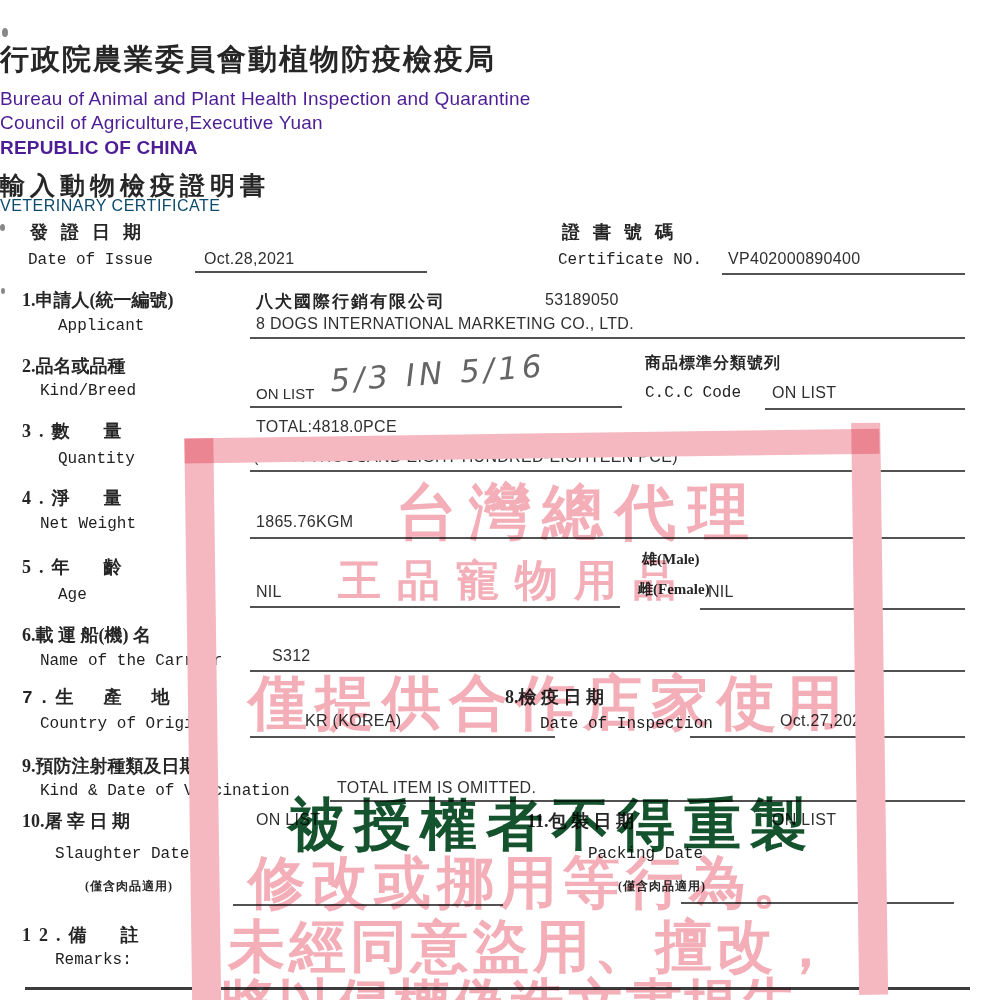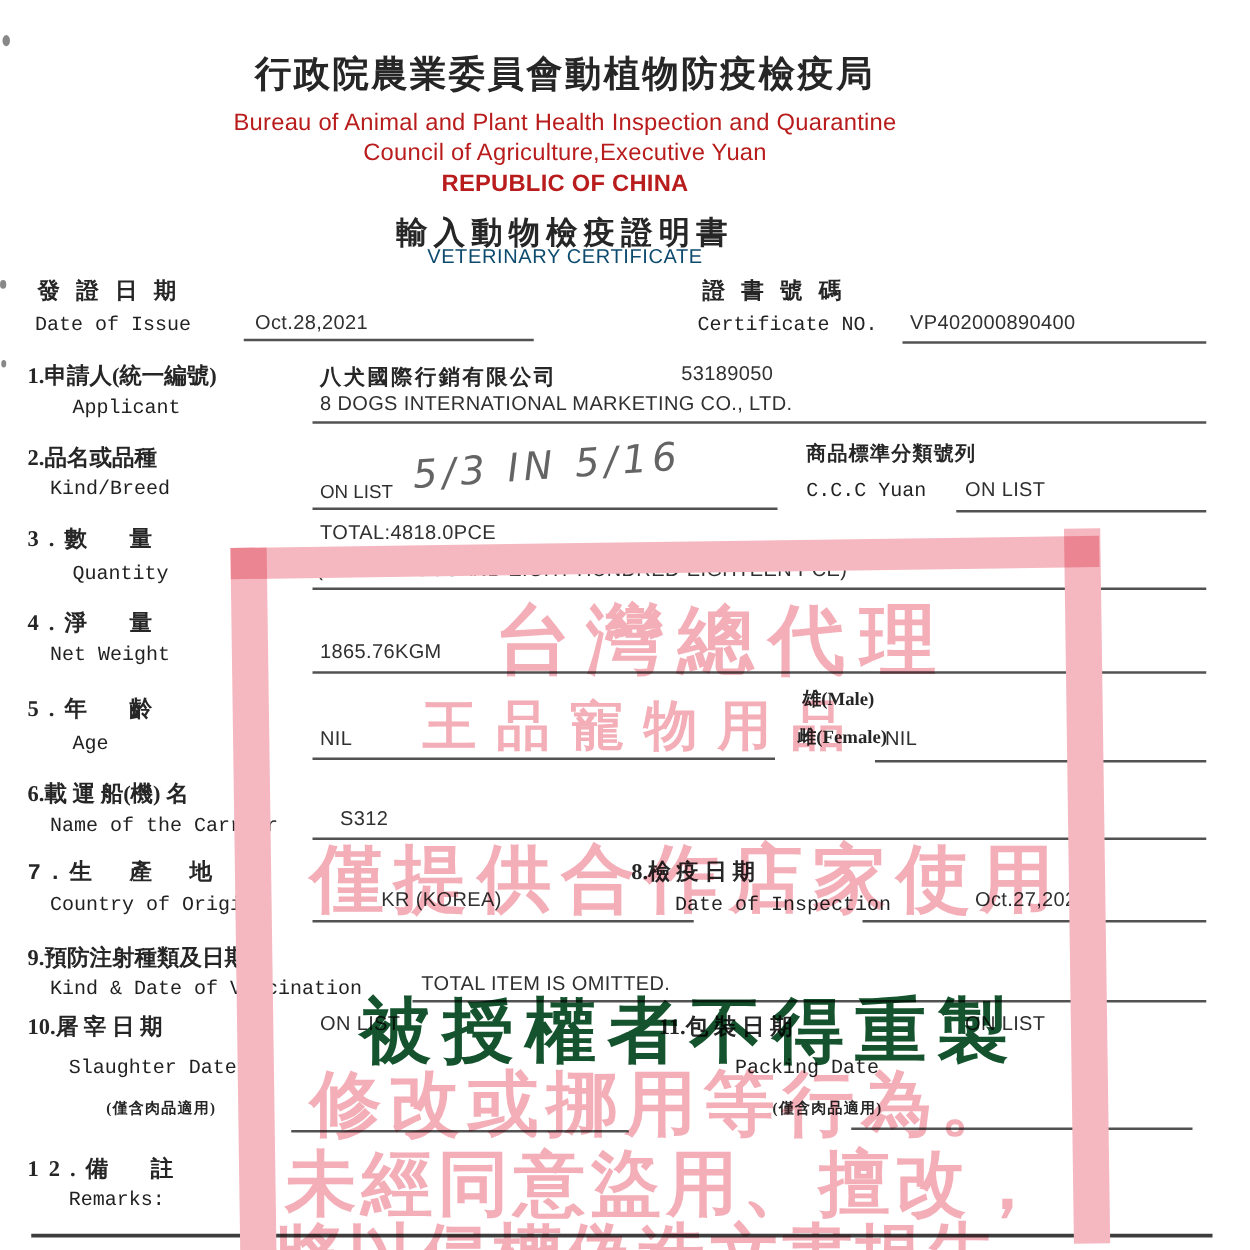--- a/index.html
+++ b/index.html
@@ -3,24 +3,24 @@
 <meta charset="utf-8">
 <style>
   html,body{margin:0;padding:0;background:#ffffff;}
   #page{position:relative;width:1000px;height:1000px;background:#ffffff;overflow:hidden;
         font-family:"Liberation Sans",sans-serif;color:#2e2e2e;}
   
   .zh{font-family:"Liberation Serif","DejaVu Serif",serif;font-weight:bold;color:#262626;}
   .tw{font-family:"Liberation Mono","DejaVu Sans Mono",monospace;color:#222;}
   .val{font-family:"Liberation Sans","DejaVu Sans",sans-serif;color:#303030;}
   .abs{position:absolute;white-space:nowrap;}
-  .ctr{left:0;width:904px;text-align:center;}
+  .ctr{left:0;width:904px;}
   
   .h-zh{font-size:29px;letter-spacing:2px;}
-  .h-en{font-size:19px;color:#b91c1c;letter-spacing:0.2px;}
+  .h-en{font-size:19px;color:#4c1d95;letter-spacing:0.2px;}
   .h-cert-zh{font-size:25px;letter-spacing:5px;}
   .h-cert-en{font-size:16px;color:#0c4a6e;letter-spacing:0.5px;}
   
   .lblzh{font-size:18px;}
   .sp{letter-spacing:13px;}
   .lblen{font-size:16px;text-align:right;}
   .v{font-size:16px;letter-spacing:0.3px;}
   .small-note{font-size:12px;letter-spacing:1px;}
   
   .rule{position:absolute;height:2px;background:#3a3a3a;opacity:0.88;}
@@ -68,21 +68,21 @@
   <div class="abs tw lblen" style="left:58px;top:317px;">Applicant</div>
   <div class="abs val v" style="left:256px;top:315px;">8 DOGS INTERNATIONAL MARKETING CO., LTD.</div>
   <div class="rule" style="left:250px;top:337px;width:715px;"></div>
 
   <div class="abs zh lblzh" style="left:22px;top:354px;">2.品名或品種</div>
   <div class="abs zh" style="left:645px;top:353px;font-size:16px;letter-spacing:1px;">商品標準分類號列</div>
   <div class="abs tw lblen" style="left:40px;top:382px;">Kind/Breed</div>
   <div class="abs val" style="left:256px;top:385px;font-size:15px;">ON LIST</div>
   <div class="abs hand" style="left:330px;top:355px;">5/3 IN 5/16</div>
   <div class="rule" style="left:250px;top:406px;width:372px;"></div>
-  <div class="abs tw lblen" style="left:645px;top:384px;">C.C.C Yuan</div>
+  <div class="abs tw lblen" style="left:645px;top:384px;">C.C.C Code</div>
   <div class="abs val v" style="left:772px;top:384px;">ON LIST</div>
   <div class="rule" style="left:765px;top:408px;width:200px;"></div>
 
   <div class="abs zh lblzh" style="left:22px;top:419px;letter-spacing:8px;">3.數　量</div>
   <div class="abs val v" style="left:256px;top:418px;">TOTAL:4818.0PCE</div>
   <div class="abs tw lblen" style="left:58px;top:450px;">Quantity</div>
   <div class="abs val v" style="left:253px;top:448px;">(FOUR THOUSAND EIGHT-HUNDRED-EIGHTEEN PCE)</div>
   <div class="rule" style="left:250px;top:470px;width:715px;"></div>
 
   <div class="abs zh lblzh" style="left:22px;top:486px;letter-spacing:8px;">4.淨　量</div>

